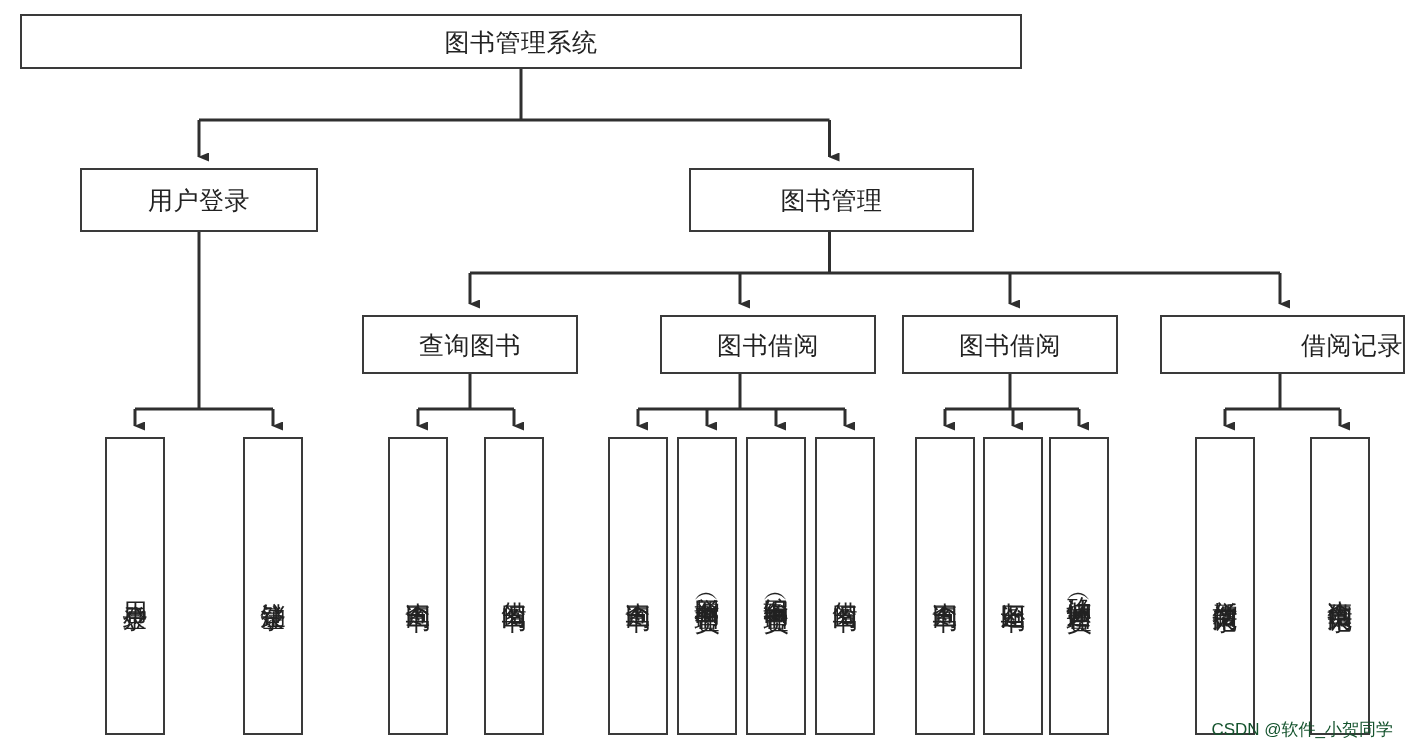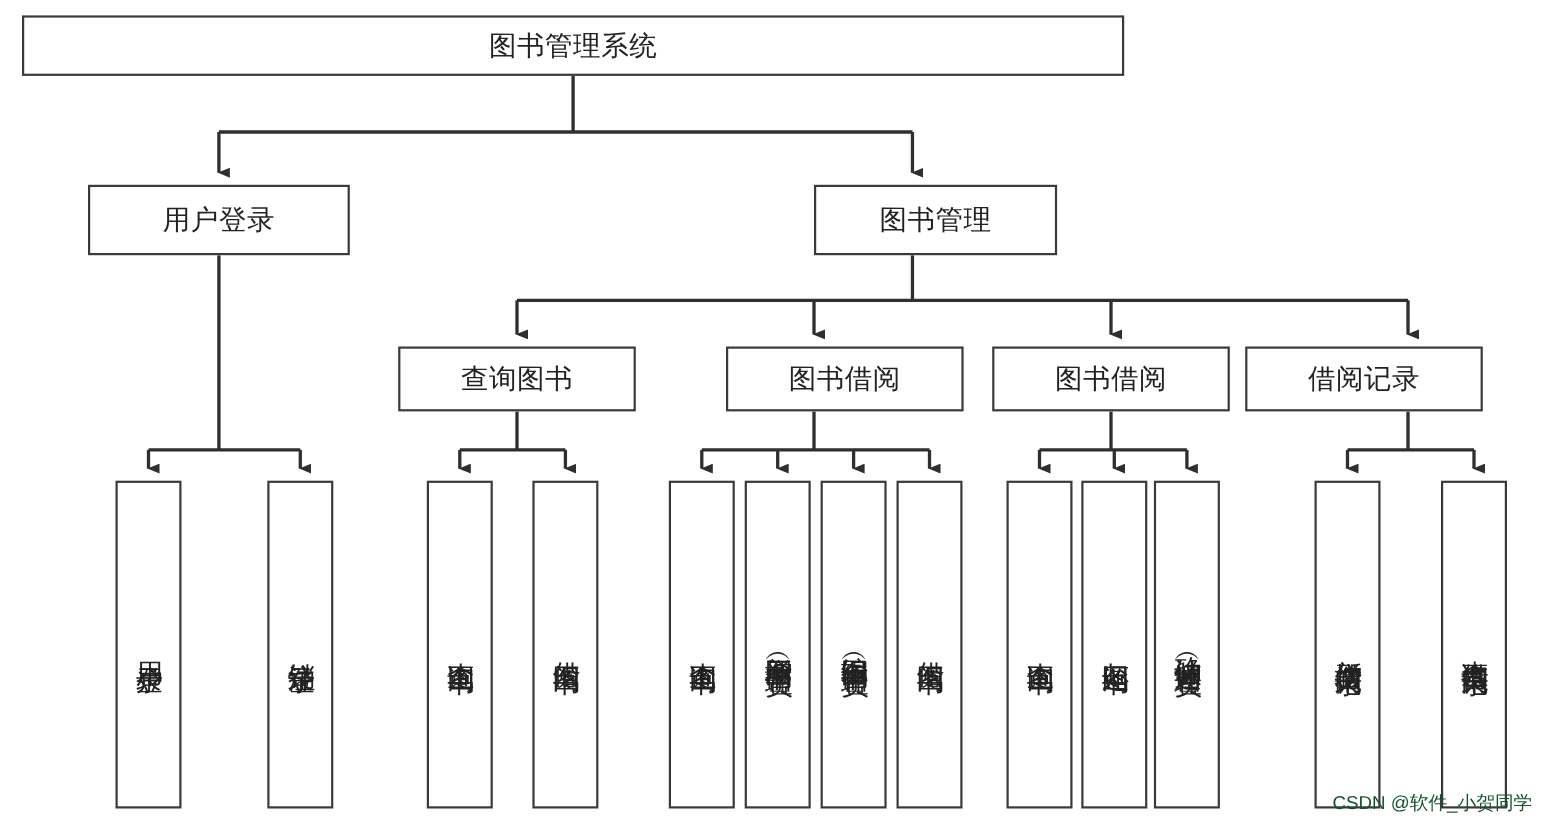--- a/index.html
+++ b/index.html
@@ -113,33 +113,33 @@
       </g>
   </svg>
 
   <div id="node-layer">
       <div class="node horizontal root" style="left: 20px; top: 14px; width: 1002px; height: 55px;">
         <span class="label">图书管理系统</span>
       </div>
       <div class="node horizontal" style="left: 80px; top: 168px; width: 238px; height: 64px;">
         <span class="label">用户登录</span>
       </div>
-      <div class="node horizontal" style="left: 740px; top: 168px; width: 221px; height: 64px;">
+      <div class="node horizontal" style="left: 689px; top: 168px; width: 285px; height: 64px;">
         <span class="label">图书管理</span>
       </div>
       <div class="node horizontal" style="left: 362px; top: 315px; width: 216px; height: 59px;">
         <span class="label">查询图书</span>
       </div>
       <div class="node horizontal" style="left: 660px; top: 315px; width: 216px; height: 59px;">
         <span class="label">图书借阅</span>
       </div>
       <div class="node horizontal" style="left: 902px; top: 315px; width: 216px; height: 59px;">
         <span class="label">图书借阅</span>
       </div>
-      <div class="node horizontal" style="left: 1132px; top: 315px; width: 216px; height: 59px;">
+      <div class="node horizontal" style="left: 1160px; top: 315px; width: 245px; height: 59px; justify-content: flex-end;">
         <span class="label">借阅记录</span>
       </div>
       <div class="node vertical" style="left: 105px; top: 437px; width: 60px; height: 298px;">
         <span class="label">用户登录</span>
       </div>
       <div class="node vertical" style="left: 243px; top: 437px; width: 60px; height: 298px;">
         <span class="label">注销登录</span>
       </div>
       <div class="node vertical" style="left: 388px; top: 437px; width: 60px; height: 298px;">
         <span class="label">查询图书</span>

